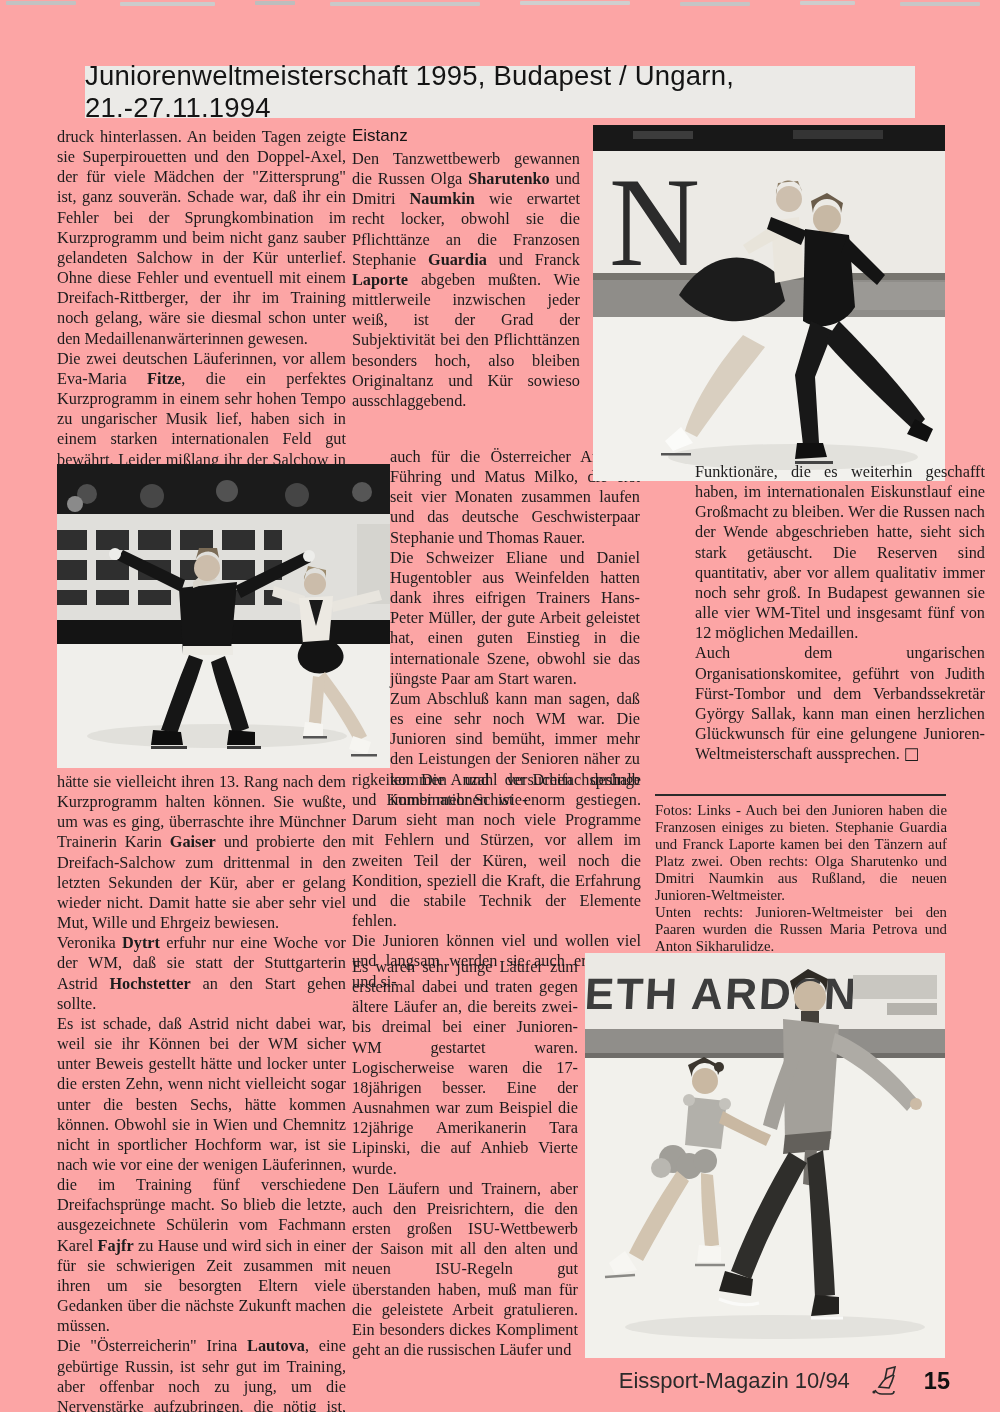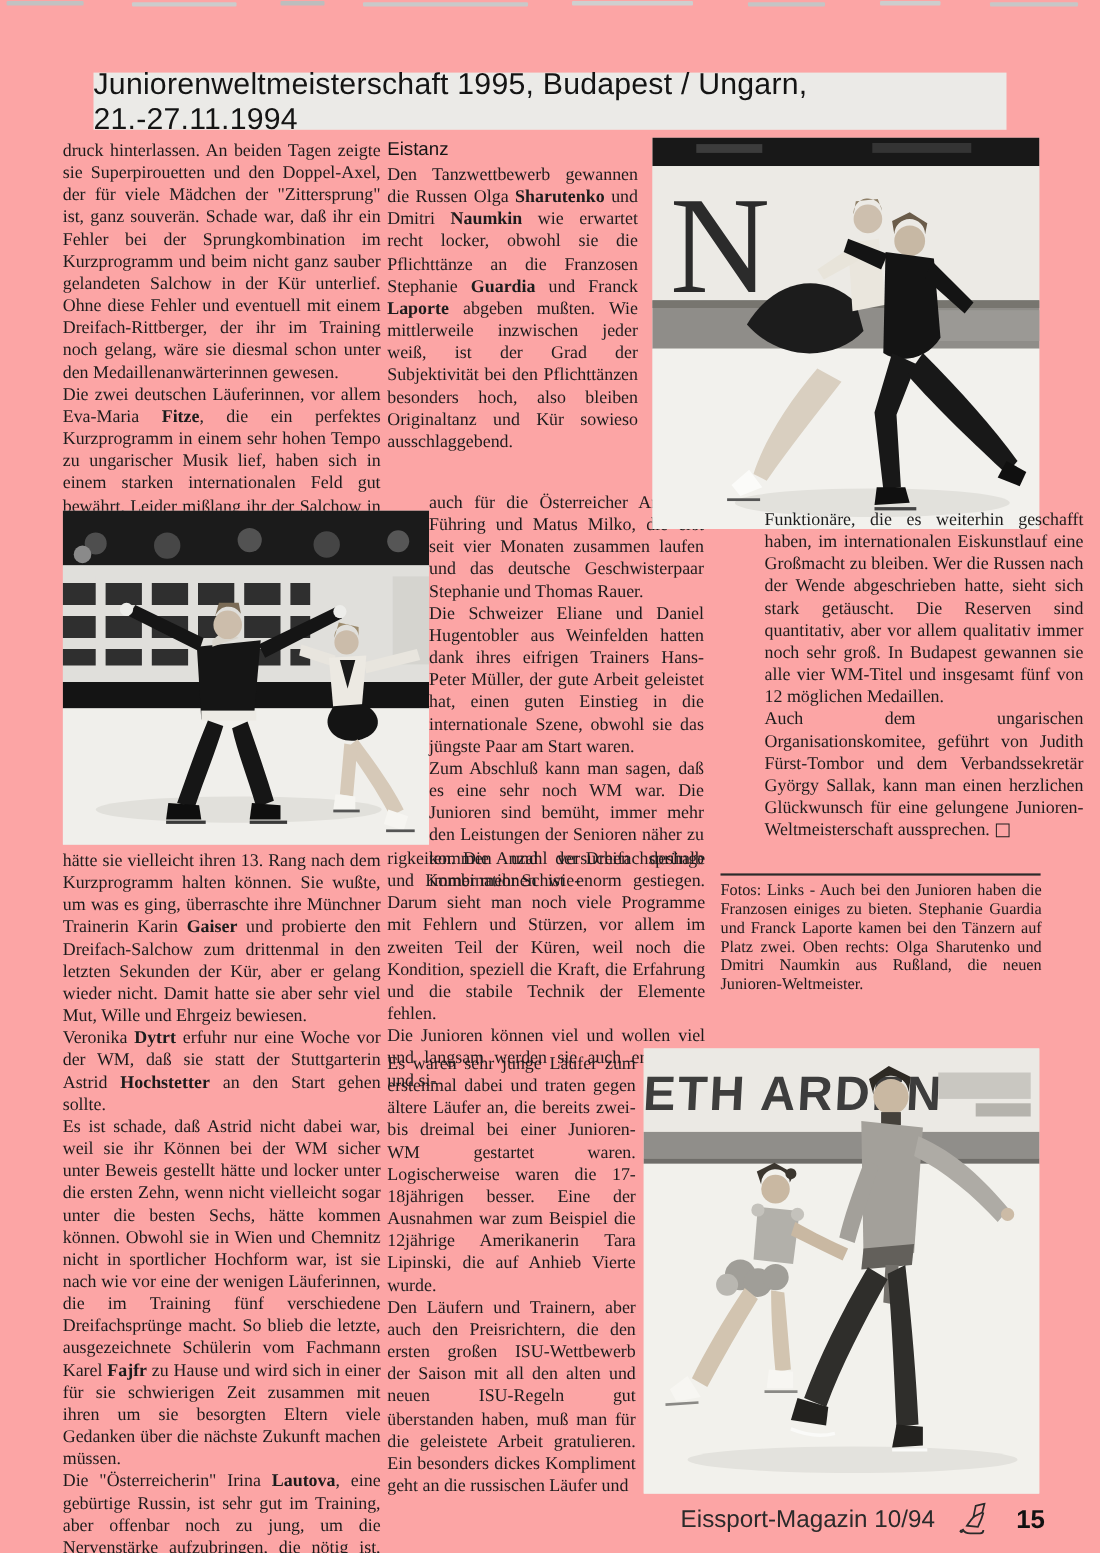--- a/index.html
+++ b/index.html
@@ -182,20 +182,21 @@
 
   <div class="tb" style="left:655px;top:462px;width:290px;margin-left:40px;">
       <p>Funktionäre, die es weiterhin geschafft haben, im internationalen Eiskunstlauf eine Großmacht zu bleiben. Wer die Russen nach der Wende abgeschrieben hatte, sieht sich stark getäuscht. Die Reserven sind quantitativ, aber vor allem qualitativ immer noch sehr groß. In Budapest gewannen sie alle vier WM-Titel und insgesamt fünf von 12 möglichen Medaillen.</p>
       <p>Auch dem ungarischen Organisationskomitee, geführt von Judith Fürst-Tombor und dem Verbandssekretär György Sallak, kann man einen herzlichen Glückwunsch für eine gelungene Junioren-Weltmeisterschaft aussprechen.   <span class="end-square">□</span></p>
     </div>
 
   <div class="caption-rule" style="left:655px;top:794px;width:291px;"></div>
 
   <div class="caption" style="left:655px;top:802px;width:292px;">
       <p>Fotos: Links - Auch bei den Junioren haben die Franzosen einiges zu bieten. Stephanie Guardia und Franck Laporte kamen bei den Tänzern auf Platz zwei. Oben  rechts: Olga Sharutenko und Dmitri Naumkin aus Rußland, die neuen Junioren-Weltmeister.</p>
+      <p>Unten rechts: Junioren-Weltmeister bei den Paaren wurden die Russen Maria Petrova und Anton Sikharulidze.</p>
     </div>
 
   <svg class="photo" style="left:585px;top:953px;" width="360" height="405" viewBox="0 0 360 405" role="img">
     <rect width="360" height="405" fill="#f0efeb"></rect>
     <rect width="360" height="76" fill="#ebe9e4"></rect>
     <text x="2" y="56" font-family="'Liberation Sans',sans-serif" font-size="44" font-weight="bold" letter-spacing="2" fill="#262626" opacity="0.88" transform="skewX(-3)">ETH ARDEN</text>
     <rect x="268" y="22" width="84" height="24" fill="#c9c7c1"></rect>
     <rect x="302" y="50" width="50" height="12" fill="#b5b3ad"></rect>
     <rect y="76" width="360" height="24" fill="#908e8a"></rect>
     <rect y="100" width="360" height="5" fill="#6f6d69"></rect>

